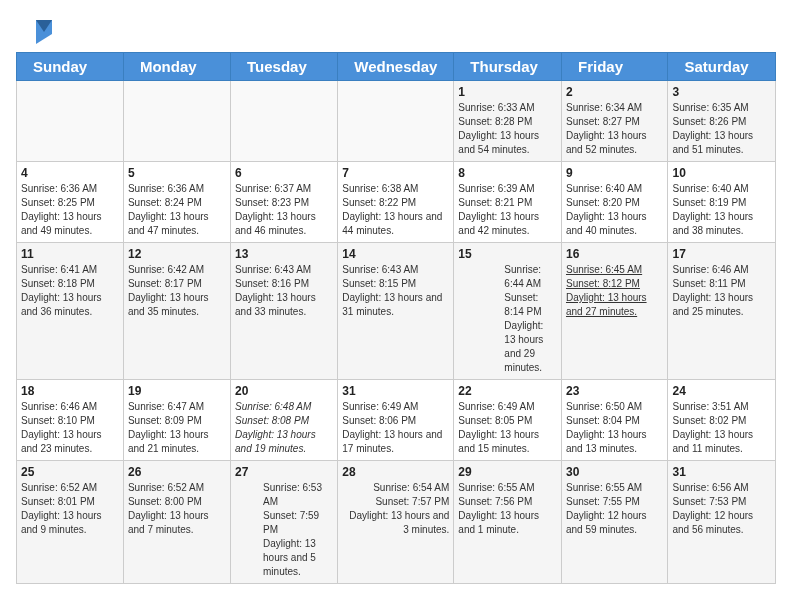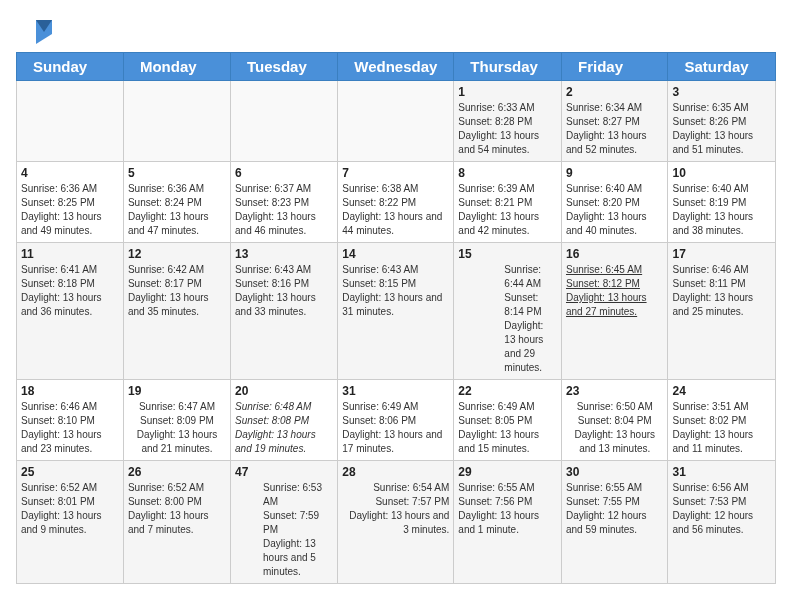--- a/index.html
+++ b/index.html
@@ -235,21 +235,21 @@
       </tr>
       <tr>
         <td>
           <div class="day-num">18</div>
           <div class="day-info" style="white-space: pre-line;">Sunrise: 6:46 AM
 Sunset: 8:10 PM
 Daylight: 13 hours and 23 minutes.</div>
         </td>
         <td>
           <div class="day-num">19</div>
-          <div class="day-info" style="white-space: pre-line; text-align: center;">Sunrise: 6:47 AM
+          <div class="day-info" style="white-space: pre-line;">Sunrise: 6:47 AM
 Sunset: 8:09 PM
 Daylight: 13 hours and 21 minutes.</div>
         </td>
         <td>
           <div class="day-num">20</div>
           <div class="day-info" style="white-space: pre-line; font-style: italic;">Sunrise: 6:48 AM
 Sunset: 8:08 PM
 Daylight: 13 hours and 19 minutes.</div>
         </td>
         <td>
@@ -259,21 +259,21 @@
 Daylight: 13 hours and 17 minutes.</div>
         </td>
         <td>
           <div class="day-num">22</div>
           <div class="day-info" style="white-space: pre-line;">Sunrise: 6:49 AM
 Sunset: 8:05 PM
 Daylight: 13 hours and 15 minutes.</div>
         </td>
         <td>
           <div class="day-num">23</div>
-          <div class="day-info" style="white-space: pre-line; text-align: center;">Sunrise: 6:50 AM
+          <div class="day-info" style="white-space: pre-line;">Sunrise: 6:50 AM
 Sunset: 8:04 PM
 Daylight: 13 hours and 13 minutes.</div>
         </td>
         <td>
           <div class="day-num">24</div>
           <div class="day-info" style="white-space: pre-line;">Sunrise: 3:51 AM
 Sunset: 8:02 PM
 Daylight: 13 hours and 11 minutes.</div>
         </td>
       </tr>
@@ -284,21 +284,21 @@
 Sunset: 8:01 PM
 Daylight: 13 hours and 9 minutes.</div>
         </td>
         <td>
           <div class="day-num">26</div>
           <div class="day-info" style="white-space: pre-line;">Sunrise: 6:52 AM
 Sunset: 8:00 PM
 Daylight: 13 hours and 7 minutes.</div>
         </td>
         <td>
-          <div class="day-num">47</div>
+          <div class="day-num">27</div>
           <div class="day-info" style="white-space: pre-line; margin-left: 28px;">Sunrise: 6:53 AM
 Sunset: 7:59 PM
 Daylight: 13 hours and 5 minutes.</div>
         </td>
         <td>
           <div class="day-num">28</div>
           <div class="day-info" style="white-space: pre-line; text-align: right;">Sunrise: 6:54 AM
 Sunset: 7:57 PM
 Daylight: 13 hours and 3 minutes.</div>
         </td>

